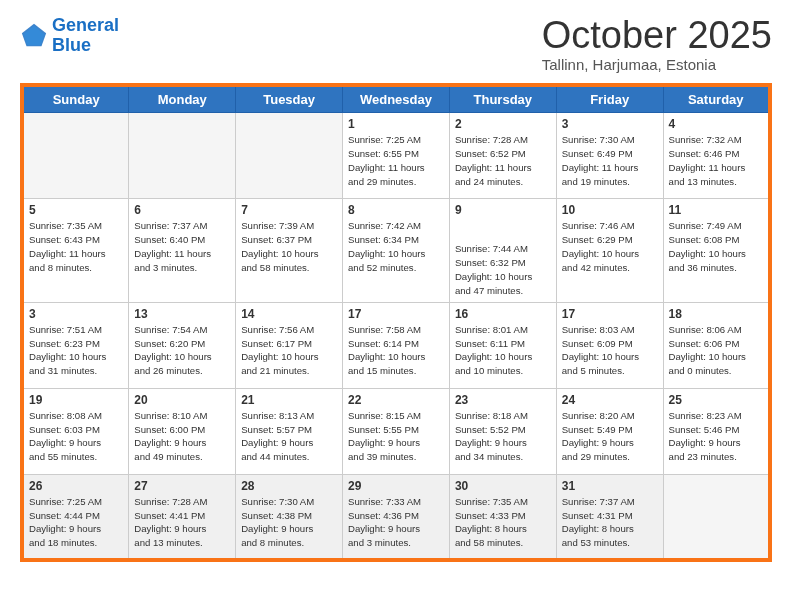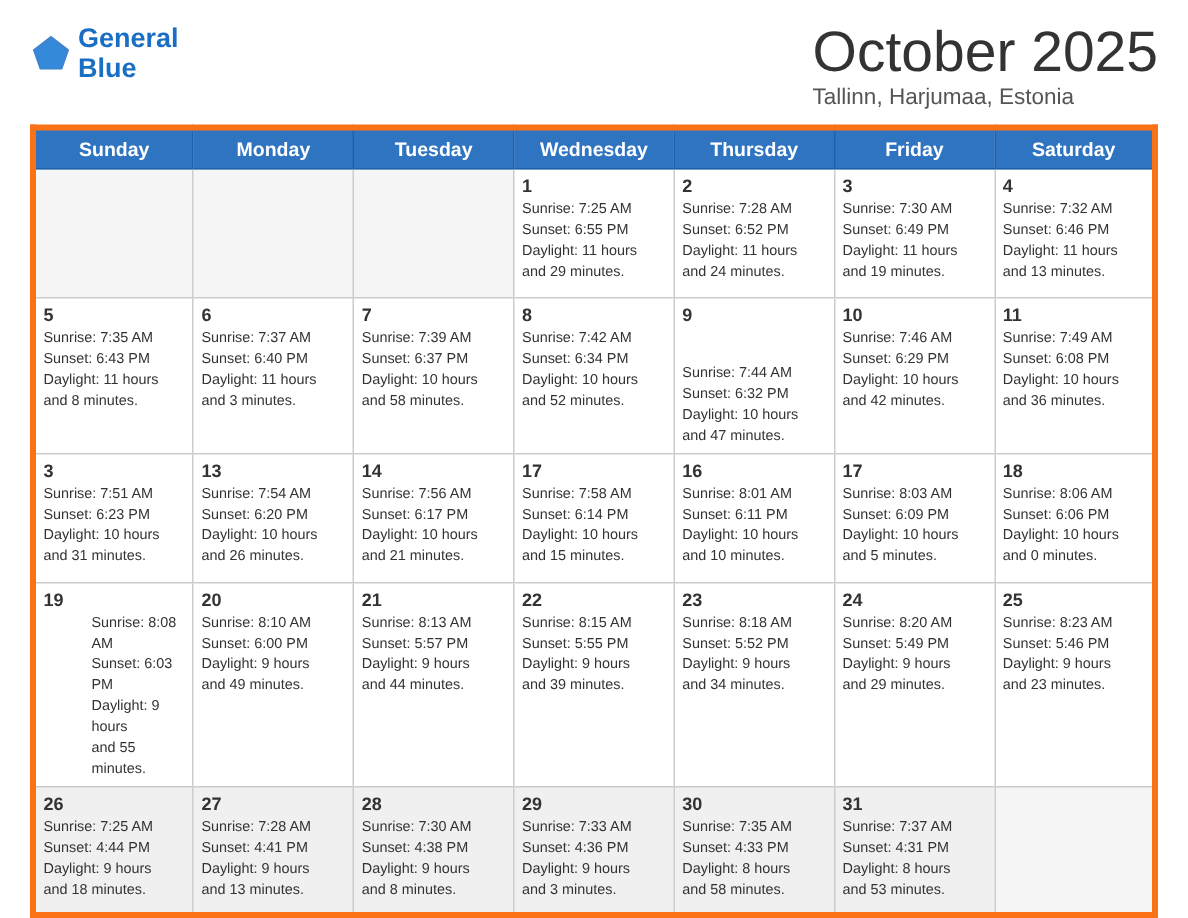--- a/index.html
+++ b/index.html
@@ -263,21 +263,21 @@
             <span class="day-num">18</span>
             <div class="day-info" style="white-space: pre-line;">Sunrise: 8:06 AM
 Sunset: 6:06 PM
 Daylight: 10 hours
 and 0 minutes.</div>
           </td>
         </tr>
         <tr>
           <td>
             <span class="day-num">19</span>
-            <div class="day-info" style="white-space: pre-line; margin-left: 32px;">Sunrise: 8:08 AM
+            <div class="day-info" style="white-space: pre-line;">Sunrise: 8:08 AM
 Sunset: 6:03 PM
 Daylight: 9 hours
 and 55 minutes.</div>
           </td>
           <td>
             <span class="day-num">20</span>
             <div class="day-info" style="white-space: pre-line;">Sunrise: 8:10 AM
 Sunset: 6:00 PM
 Daylight: 9 hours
 and 49 minutes.</div>

